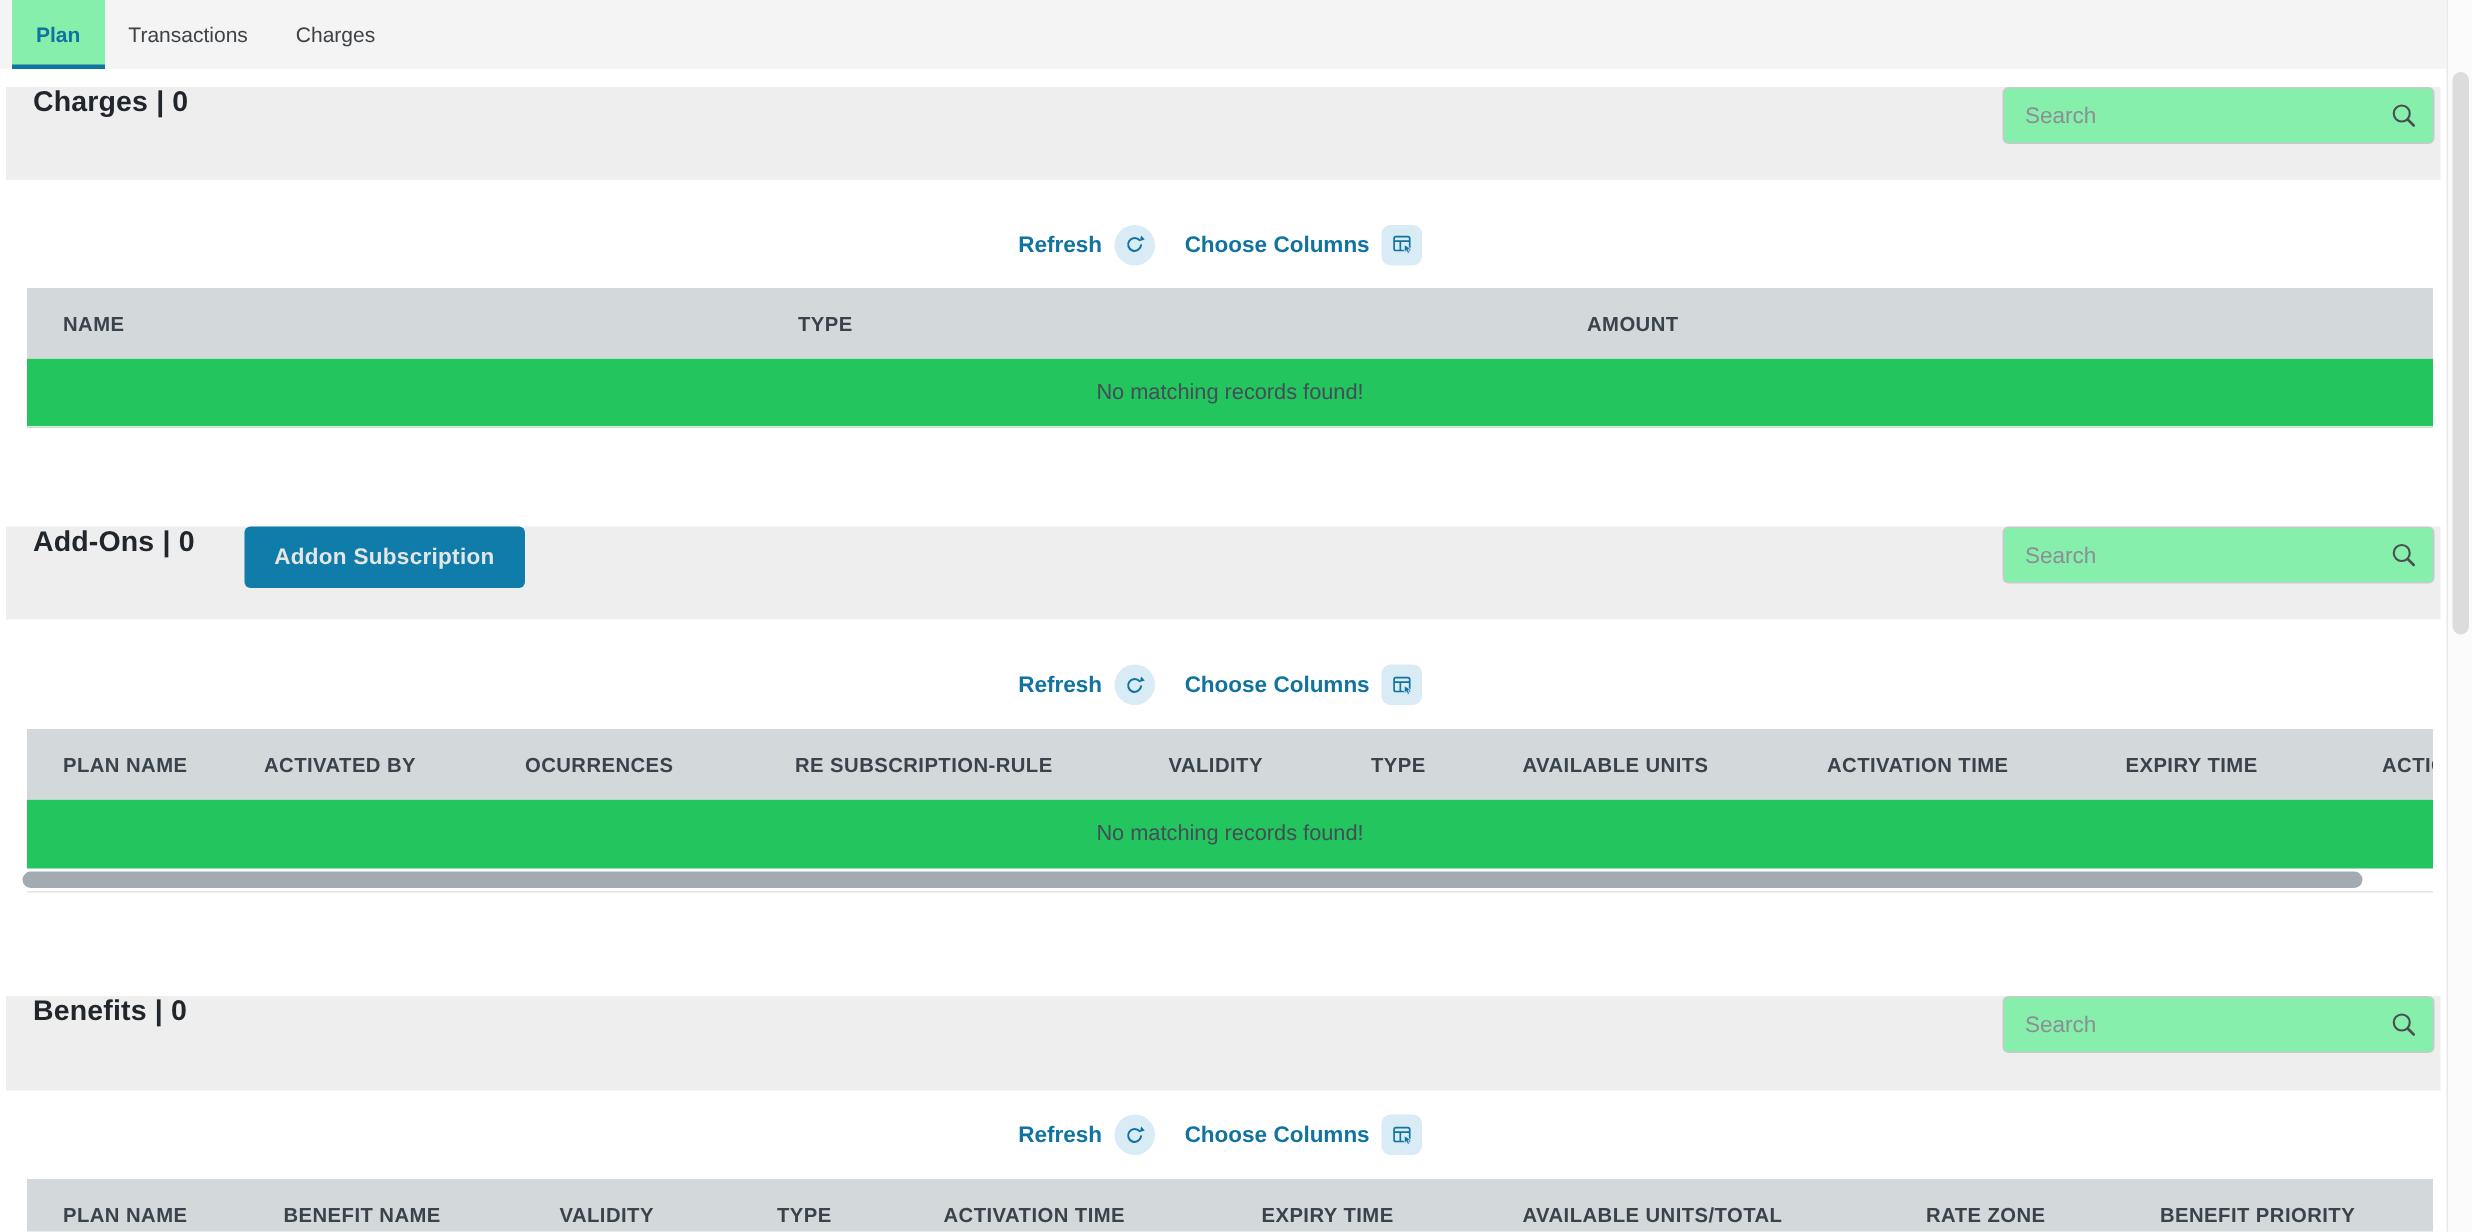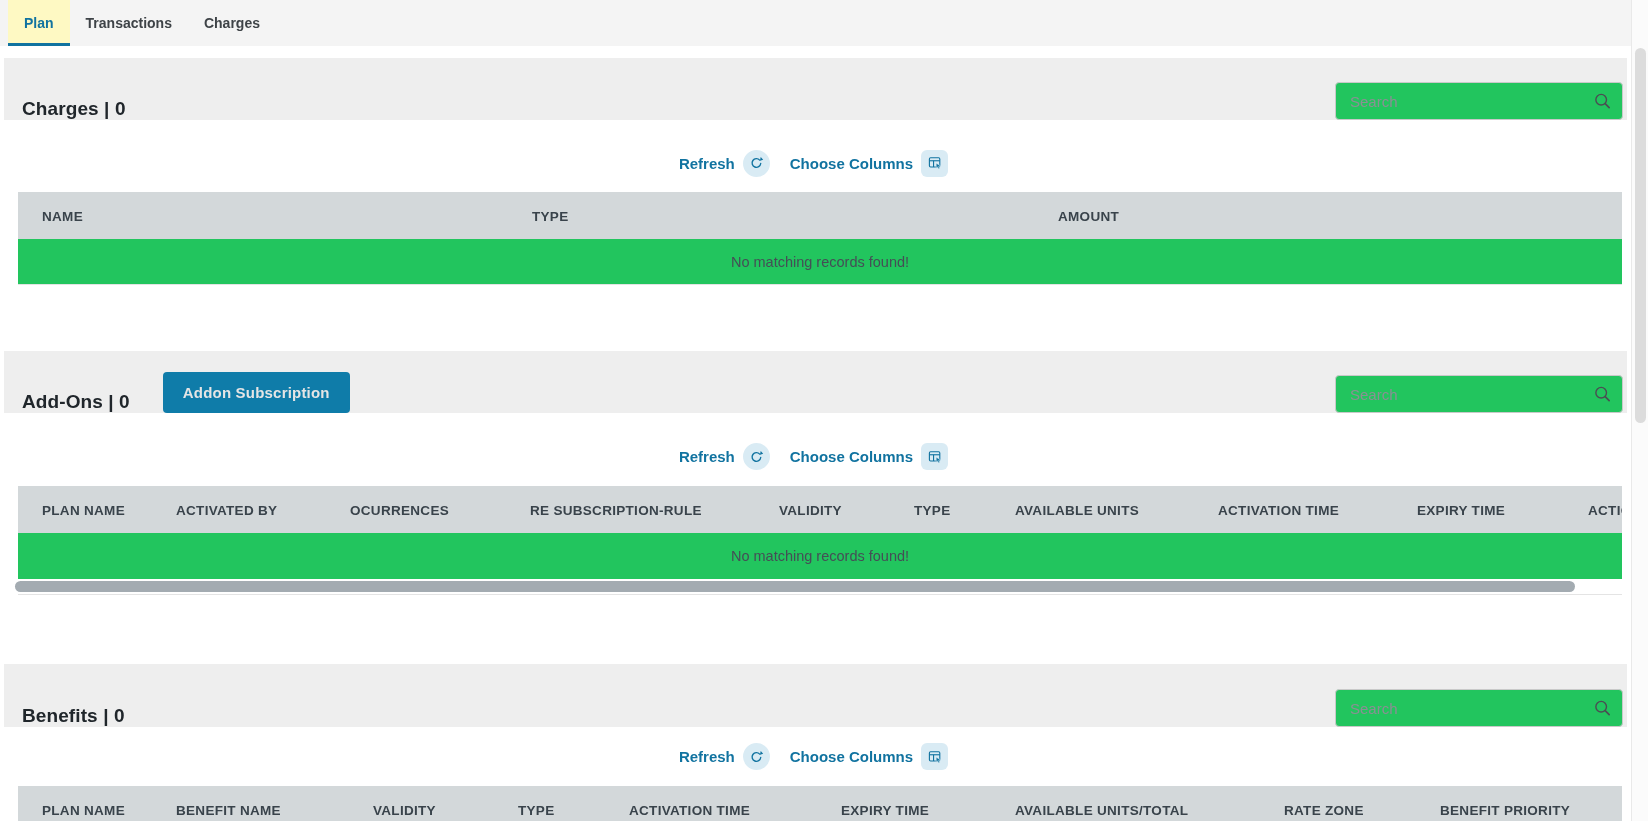--- a/index.html
+++ b/index.html
@@ -3,35 +3,35 @@
 <meta charset="utf-8">
 <style>
   * { margin:0; padding:0; box-sizing:border-box; }
   html,body { width:1648px; height:821px; overflow:hidden; background:#fff;
               font-family:"Liberation Sans","DejaVu Sans",sans-serif; }
   .page { position:absolute; left:0; top:0; width:1631px; height:821px; overflow:hidden; }
 
   
   .tabbar { height:46px; background:var(--tabbar-bg); display:flex; align-items:stretch; padding-left:8px; }
   .tab { display:flex; align-items:center; padding:0 16px; font-size:14px; color:#3e4347;
-         position:relative; cursor:pointer; white-space:nowrap;font-weight:bold; }
-  .tab.active { background:#fef9c3; color:var(--accent); font-weight:bold; }
+         position:relative; cursor:pointer; white-space:nowrap; }
+  .tab.active { background:#86efac; color:var(--accent); font-weight:bold; }
   .tab.active::after { content:""; position:absolute; left:0; right:0; bottom:0; height:3px; background:var(--accent); }
 
   
   .band { margin:12px 4px 0 4px; background:var(--band-bg); height:62px;
-          display:flex; align-items:flex-end; padding:0 4px 0 18px; }
+          display:flex; align-items:flex-start; padding:0 4px 0 18px; }
   .band.benefits-band { height:63px; }
   .band-title { font-size:19px; font-weight:600; color:#20262b; letter-spacing:0.1px; }
   .primary-btn { margin-left:33px; height:41px; padding:0 20px; background:var(--button);
                  color:#e5e5e5; font-size:15px; font-weight:bold; border:none; border-radius:4px;
                  cursor:pointer; font-family:inherit; letter-spacing:0.2px; }
   .searchbox { margin-left:auto; position:relative; width:288px; height:38px; }
   .searchbox input { width:100%; height:100%; border:1px solid #c9c9c9; border-radius:4px;
-                     padding:0 40px 0 14px; font-size:15px; color:#333; font-family:inherit; background:#22c55e; }
+                     padding:0 40px 0 14px; font-size:15px; color:#333; font-family:inherit; background:#86efac; }
   .searchbox input::placeholder { color:#8b8f94; }
   .searchbox svg { position:absolute; right:11px; top:50%; transform:translateY(-50%); }
 
   
   .actions { margin:0 4px; height:72px; padding-top:14px; padding-right:4px;
              display:flex; justify-content:center; align-items:center; gap:20px; }
   .actions.addons-actions { height:73px; }
   .actions.benefits-actions { height:59px; padding-top:0; }
   .action-link { display:flex; align-items:center; gap:8px; color:var(--accent);
                  font-size:15px; font-weight:bold; cursor:pointer; text-decoration:none; }
@@ -214,21 +214,21 @@
             <line x1="8.2" y1="7.2" x2="8.2" y2="15" stroke="#1173a0" stroke-width="1.4"></line>
             <path d="M11.5 10.2 l5.6 3.4 -2.4 .5 1.2 2.6 -1.5 .7 -1.2 -2.6 -1.7 1.7 Z" fill="#1173a0" stroke="#d9ebf4" stroke-width="0.7"></path>
           </svg>
         </span>
       </a>
     </div>
 
     <div class="table-wrap">
       <div class="thead">
         <span class="th" style="left:24px">PLAN NAME</span>
-        <span class="th" style="left:158px">BENEFIT NAME</span>
+        <span class="th" style="left:171px">BENEFIT NAME</span>
         <span class="th" style="left:355px">VALIDITY</span>
         <span class="th" style="left:500px">TYPE</span>
         <span class="th" style="left:611px">ACTIVATION TIME</span>
         <span class="th" style="left:823px">EXPIRY TIME</span>
         <span class="th" style="left:997px">AVAILABLE UNITS/TOTAL</span>
         <span class="th" style="left:1266px">RATE ZONE</span>
         <span class="th" style="left:1422px">BENEFIT PRIORITY</span>
       </div>
     </div>
   </section>

